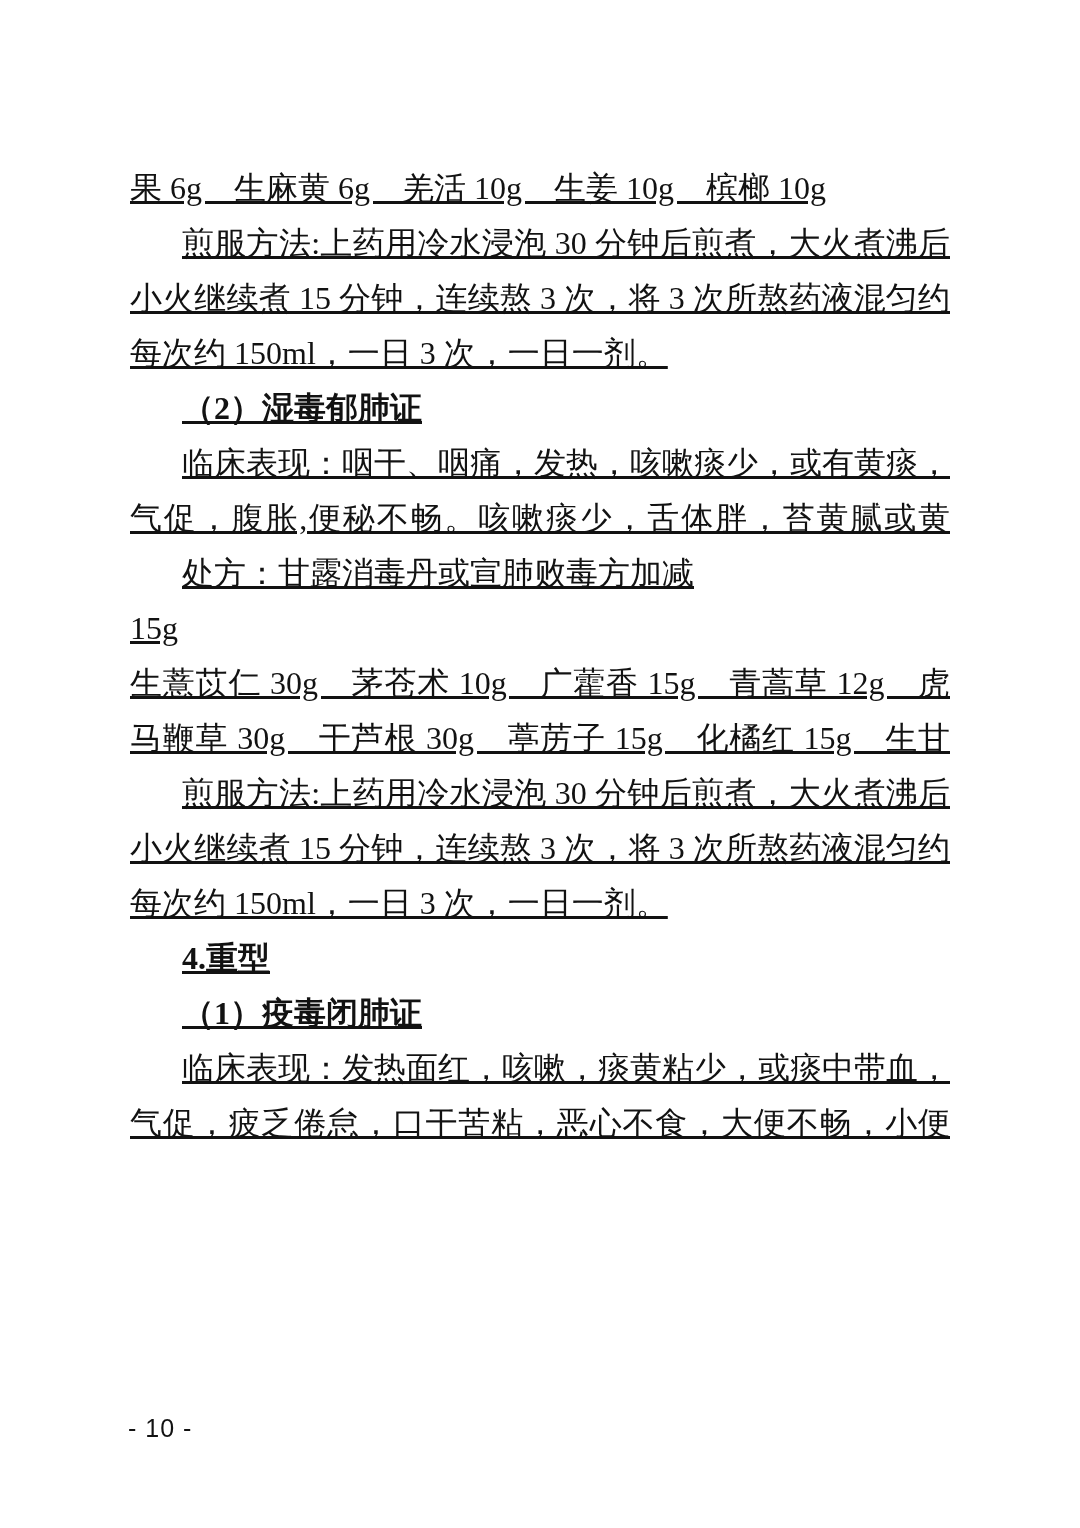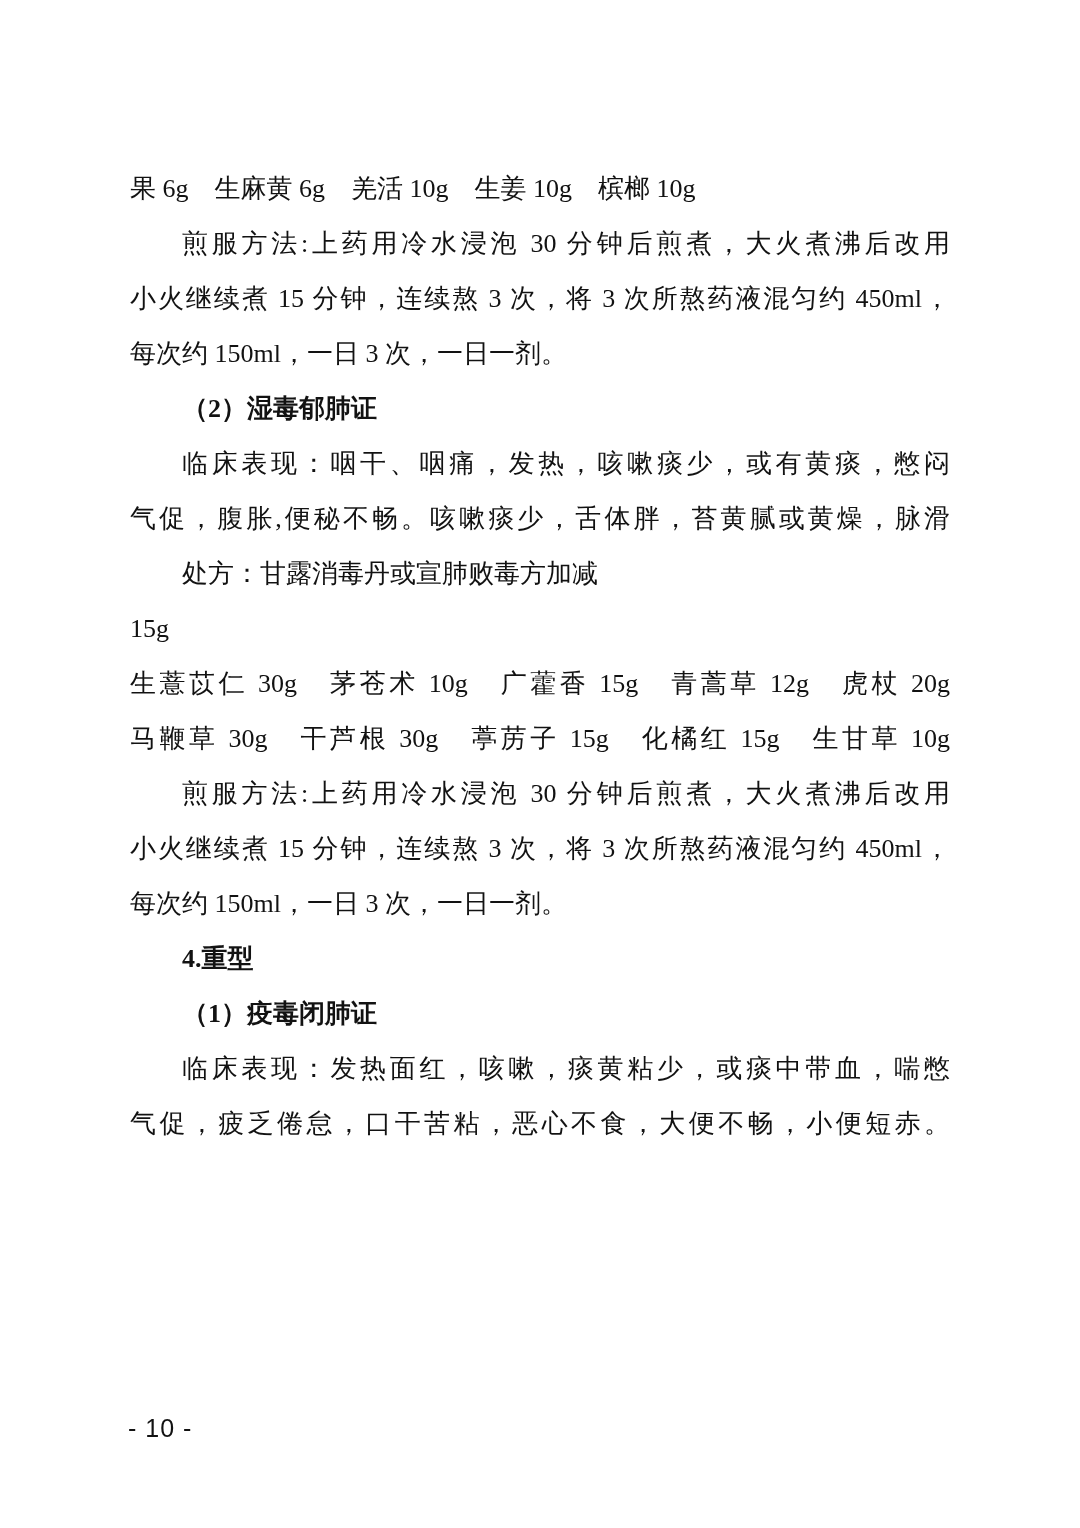--- a/index.html
+++ b/index.html
@@ -16,22 +16,23 @@
   }
   .content {
     position: absolute;
     left: 130px;
     top: 161px;
     width: 820px;
   }
   .ln {
     height: 55px;
     line-height: 55px;
-    font-size: 26px;
+    font-size: 32px;
     overflow: hidden;
+    text-decoration: underline;
   }
   .ind {
     padding-left: 52px;
   }
   .just {
     text-align: justify;
     text-align-last: justify;
   }
   .bold {
     font-weight: bold;

